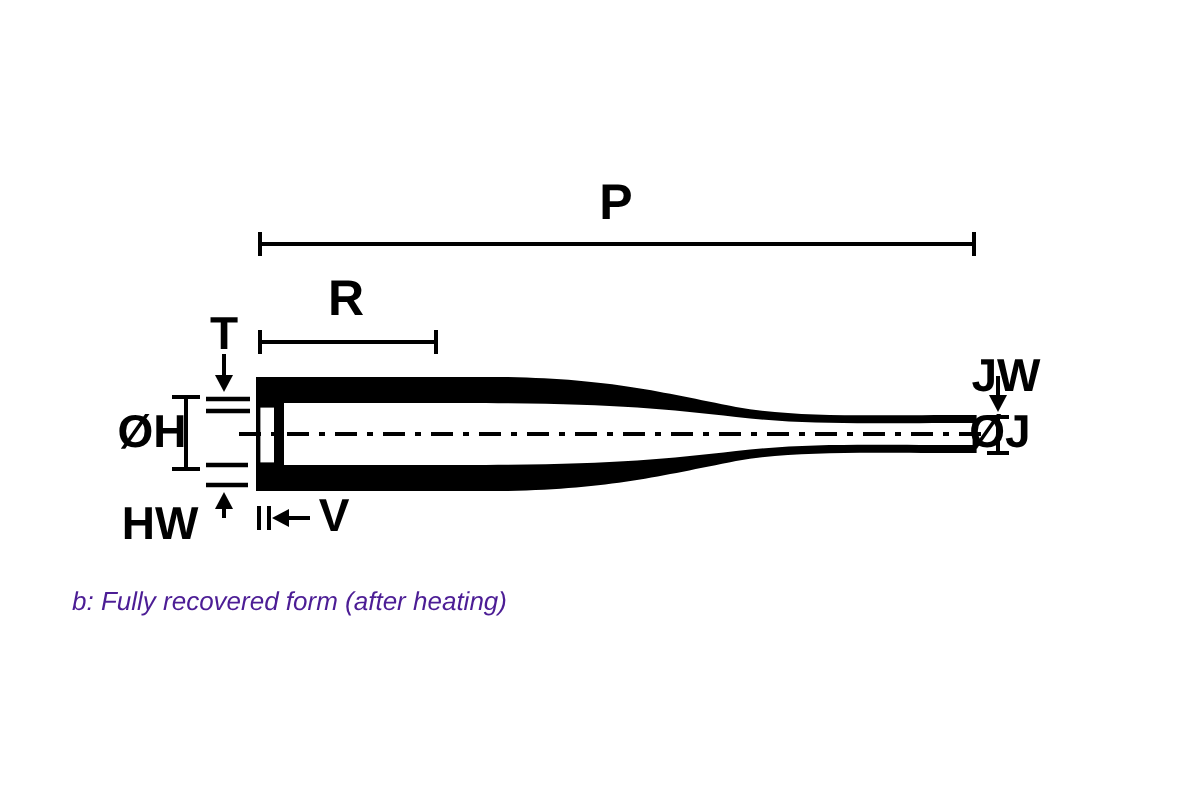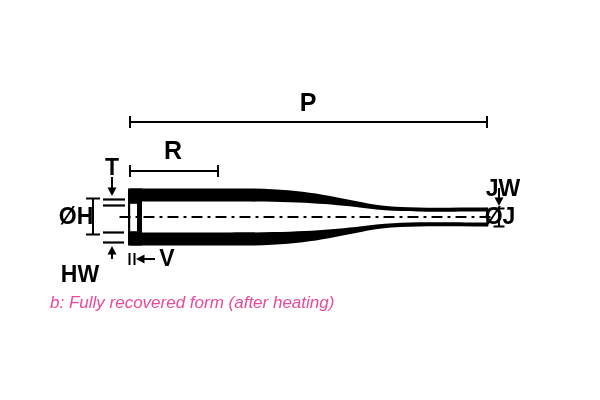--- a/index.html
+++ b/index.html
@@ -15,24 +15,24 @@
     position:absolute;
     transform:translate(-50%,-50%);
     font-weight:bold;
     font-size:23px;
     color:#000;
     white-space:nowrap;
     line-height:1;
   }
   .caption{
     position:absolute;
-    left:50px;top:293px;
+    left:36px;top:293px;
     font-style:italic;
-    font-size:17px;
-    color:#ec4899;
+    font-size:13px;
+    color:#4c1d95;
     white-space:nowrap;
     line-height:1.2;
   }
 </style>
 </head>
 <body>
 
 <div class="canvas">
 
   <svg width="600" height="400" viewBox="0 0 600 400">
@@ -116,21 +116,21 @@
   </svg>
 
   <span class="dim-label" style="left:308px;top:102px;font-size:25px">P</span>
 
   <span class="dim-label" style="left:173px;top:150px;font-size:25px">R</span>
 
   <span class="dim-label" style="left:112px;top:167px">T</span>
 
   <span class="dim-label" style="left:76px;top:216px">ØH</span>
 
-  <span class="dim-label" style="left:80px;top:274px">HW</span>
+  <span class="dim-label" style="left:80px;top:262px">HW</span>
 
   <span class="dim-label" style="left:167px;top:258px">V</span>
 
   <span class="dim-label" style="left:503px;top:188px">JW</span>
 
   <span class="dim-label" style="left:500px;top:216px">ØJ</span>
 
   <span class="caption">b: Fully recovered form (after heating)</span>
 </div>
 

